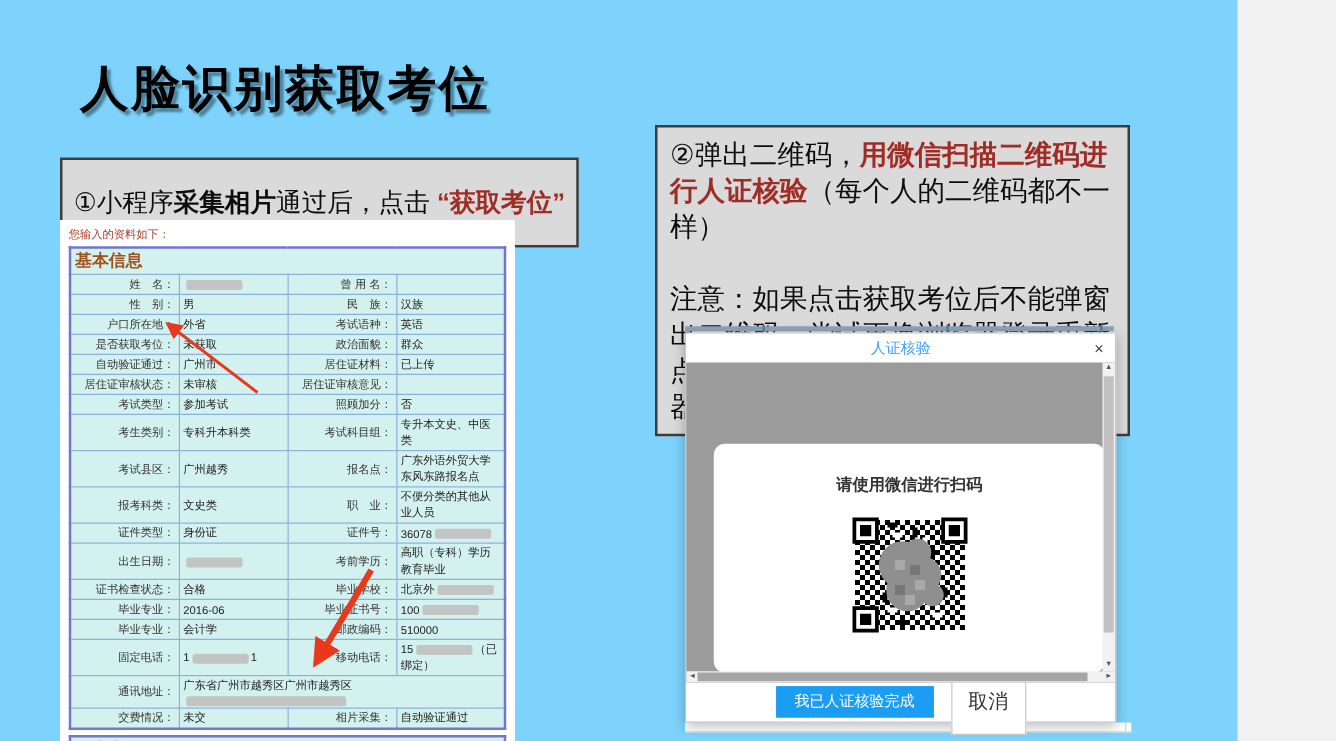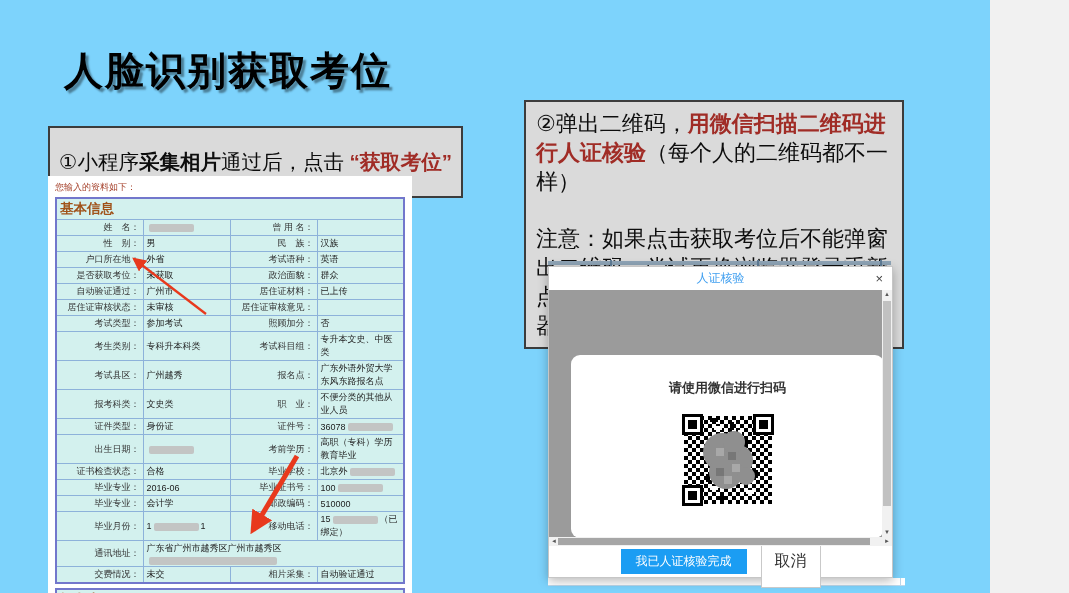--- a/index.html
+++ b/index.html
@@ -197,21 +197,21 @@
           </tr>
 
           <tr>
             <td class="lbl"><span>毕业专业：</span></td>
             <td class="v1"><span>会计学</span><span></span></td>
             <td class="lbl"><span>邮政编码：</span></td>
             <td class="v2"><span>510000</span><span></span></td>
           </tr>
 
           <tr>
-            <td class="lbl"><span>毕业月份：</span></td>
+            <td class="lbl"><span>固定电话：</span></td>
             <td class="v1"><span>1</span><span class="blob" data-on="1"></span><span>1</span></td>
             <td class="lbl"><span>移动电话：</span></td>
             <td class="v2"><span>15</span><span class="blob" data-on="1"></span><span>（已绑定）</span></td>
           </tr>
         </tbody>
       <tbody>
         <tr>
           <td class="lbl"><span>通讯地址：</span></td>
           <td colspan="3"><span>广东省广州市越秀区广州市越秀区</span><span class="blob" data-on="long"></span></td>
         </tr>

